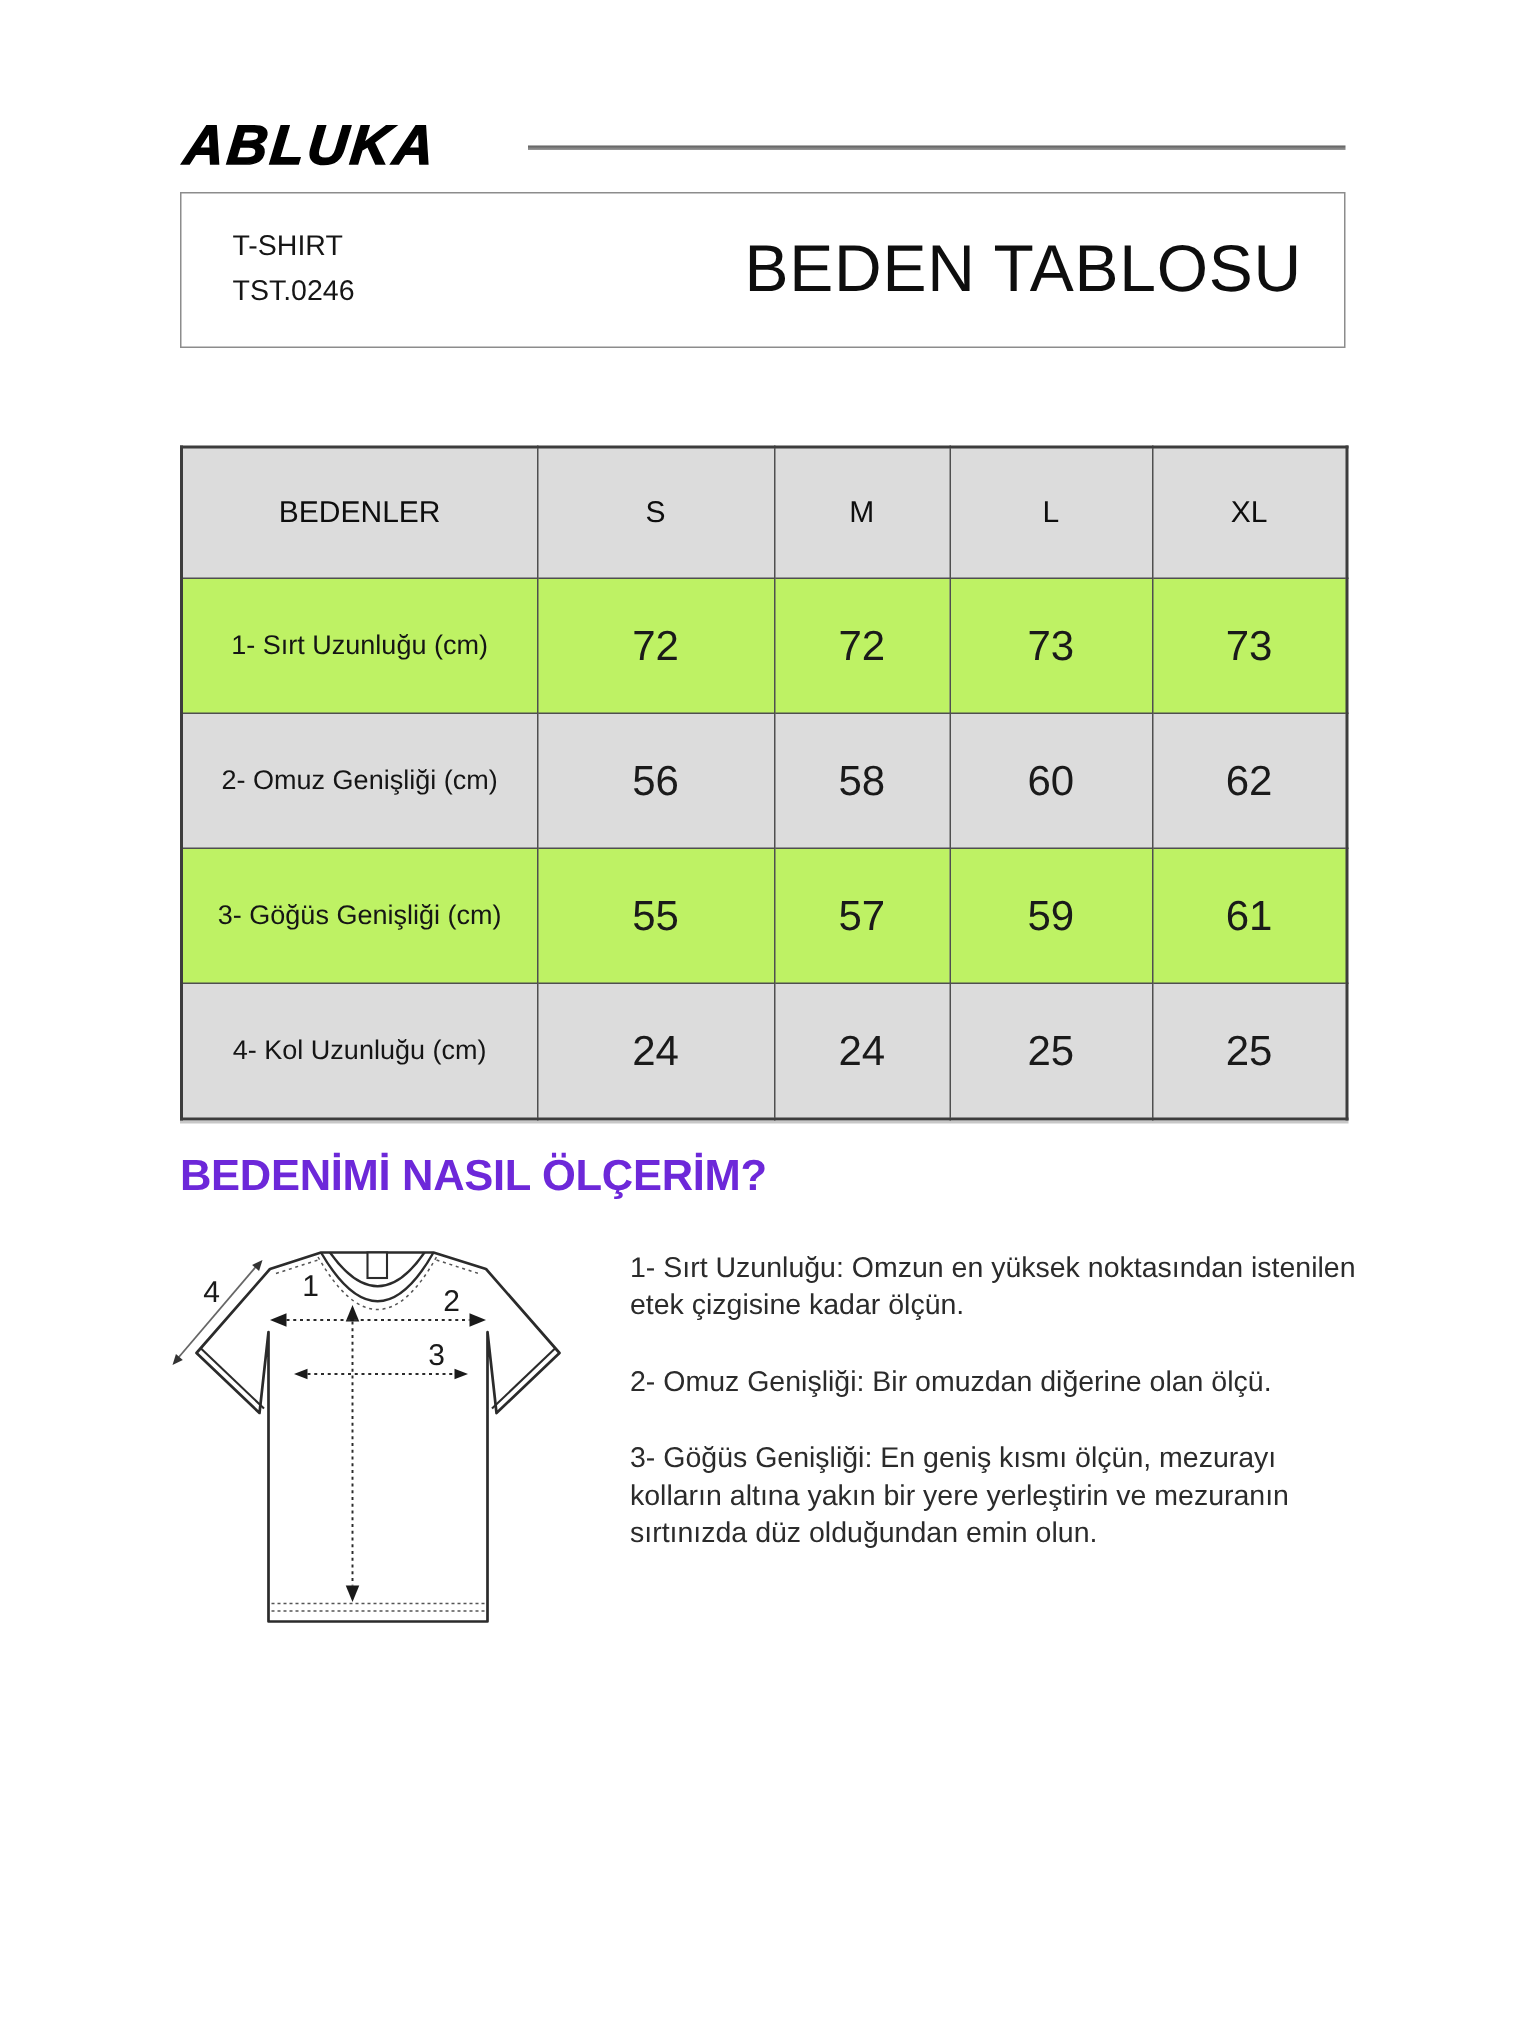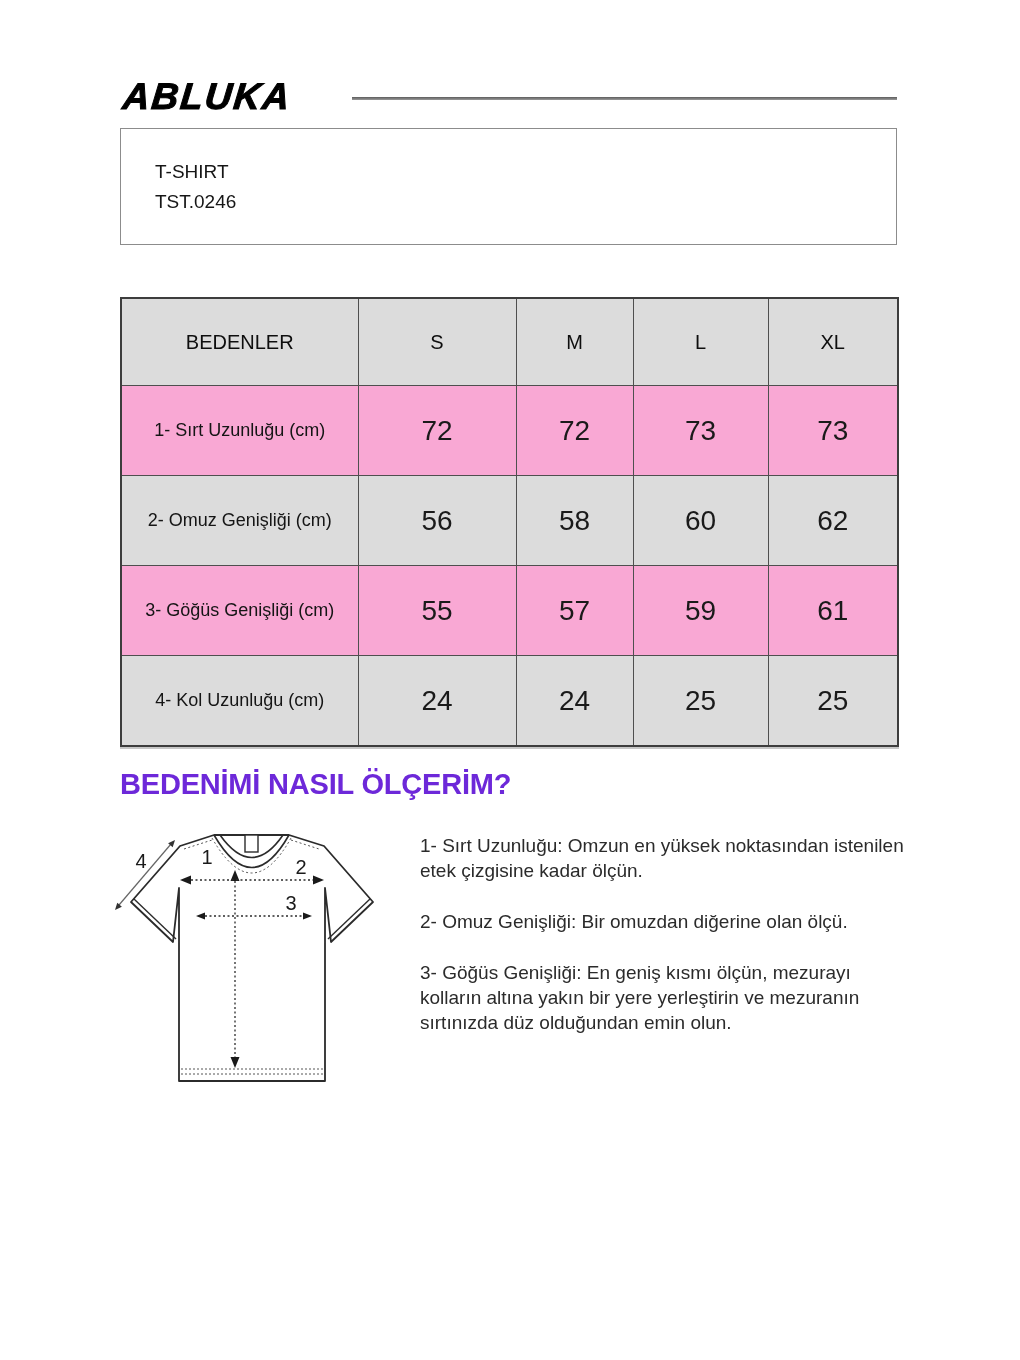--- a/index.html
+++ b/index.html
@@ -30,21 +30,21 @@
     position:absolute;
     left:352px; top:97px;
     width:545px; height:3px;
     background:linear-gradient(#5c5c5c,#9a9a9a);
   }
 
   
   .title-box{
     position:absolute;
     left:120px; top:128px;
-    width:777px; height:117px;
+    width:777px; height:104px;
     border:1px solid #8c8c8c;
     box-sizing:border-box;
     display:flex;
     align-items:center;
     justify-content:space-between;
     padding:0 28px 0 34px;
   }
   .product-meta{font-size:19px;line-height:30px;color:#161616;}
   .sheet-title{
     font-size:44px;
@@ -69,21 +69,21 @@
     vertical-align:middle;
     padding:0;
   }
   .size-table thead th{
     height:86px;
     background:#dcdcdc;
     font-size:20px;
     font-weight:normal;
     color:#0e0e0e;
   }
-  .size-table tbody td{height:89px;background:#f9a8d4;}
+  .size-table tbody td{height:89px;background:#bef264;}
   .size-table tbody tr.shade td{background:#dcdcdc;}
   .row-label{font-size:18px;color:#151515;}
   .cell-num{font-size:28px;color:#1a1a1a;margin-left:40px;}
 
   
   .measure-heading{
     position:absolute;
     left:120px; top:768px;
     font-size:29px;
     font-weight:bold;
@@ -118,20 +118,21 @@
 <div id="page">
 
   <div class="logo">ABLUKA</div>
   <div class="logo-rule"></div>
 
   <div class="title-box">
     <div class="product-meta">
       <div>T-SHIRT</div>
       <div>TST.0246</div>
     </div>
+    <div class="sheet-title">BEDEN TABLOSU</div>
   </div>
 
   <table class="size-table">
     <colgroup>
       <col style="width:237px">
         <col style="width:158px">
         <col style="width:117px">
         <col style="width:135px">
         <col style="width:130px">
     </colgroup>

